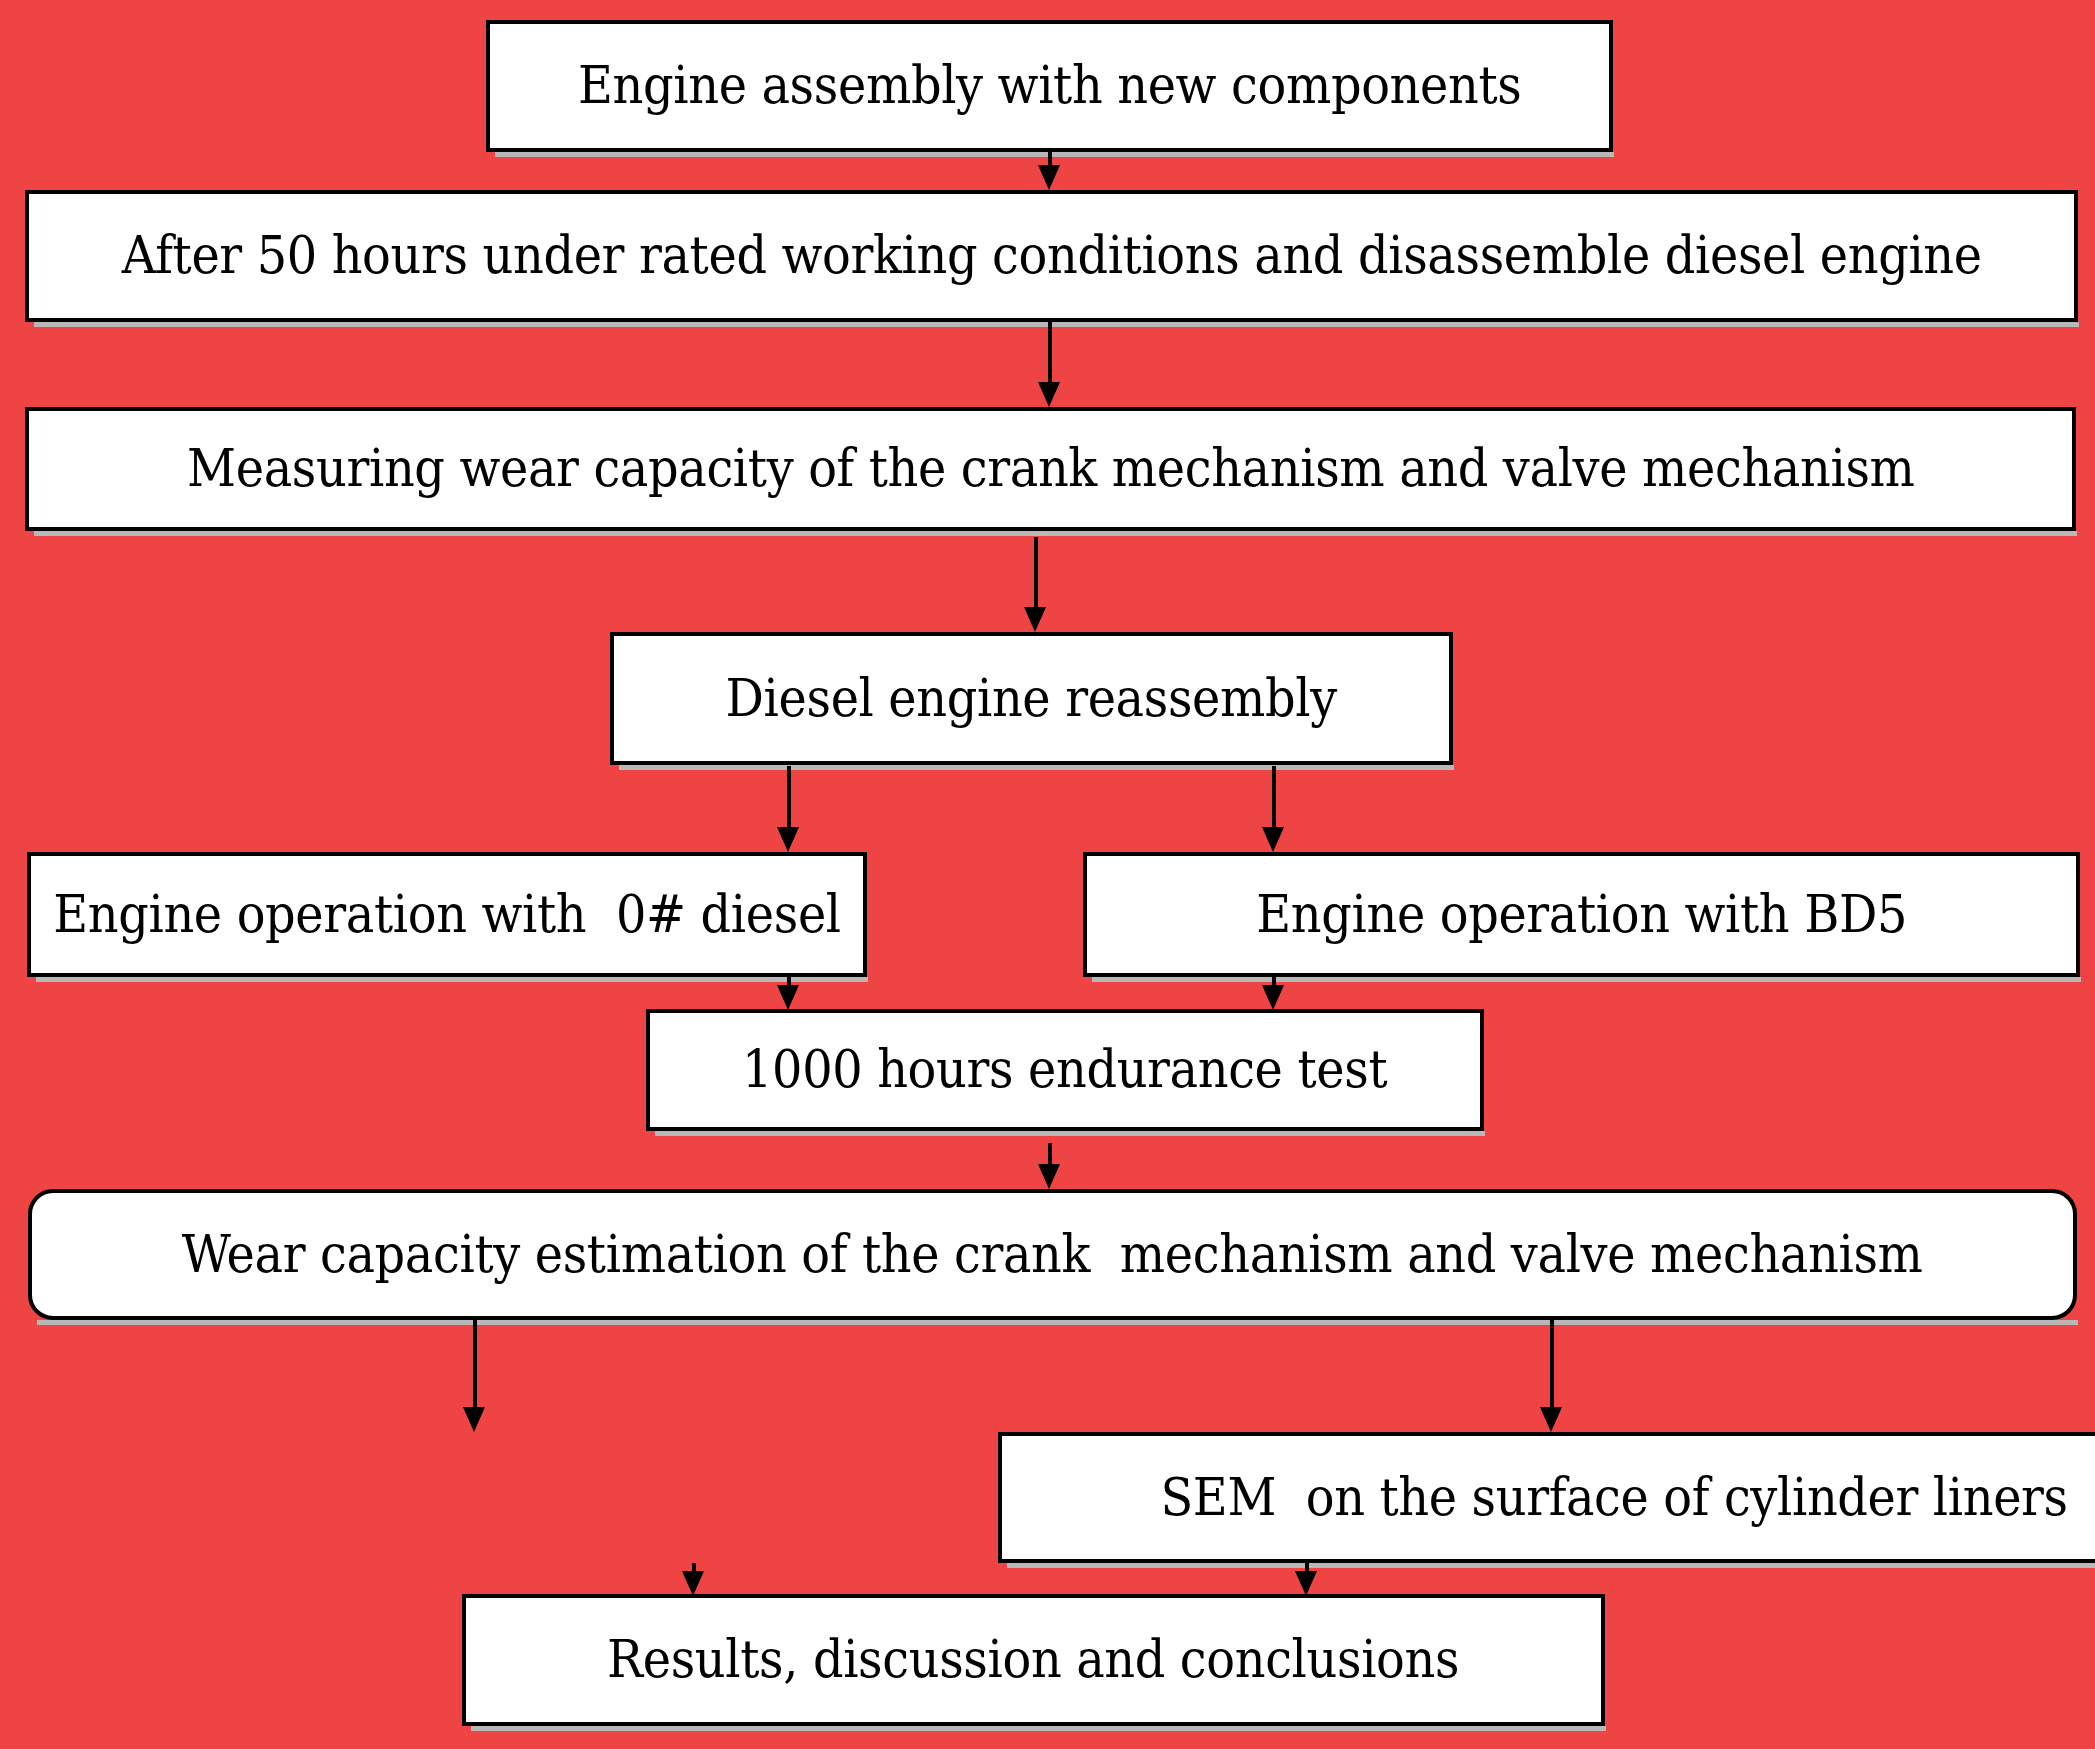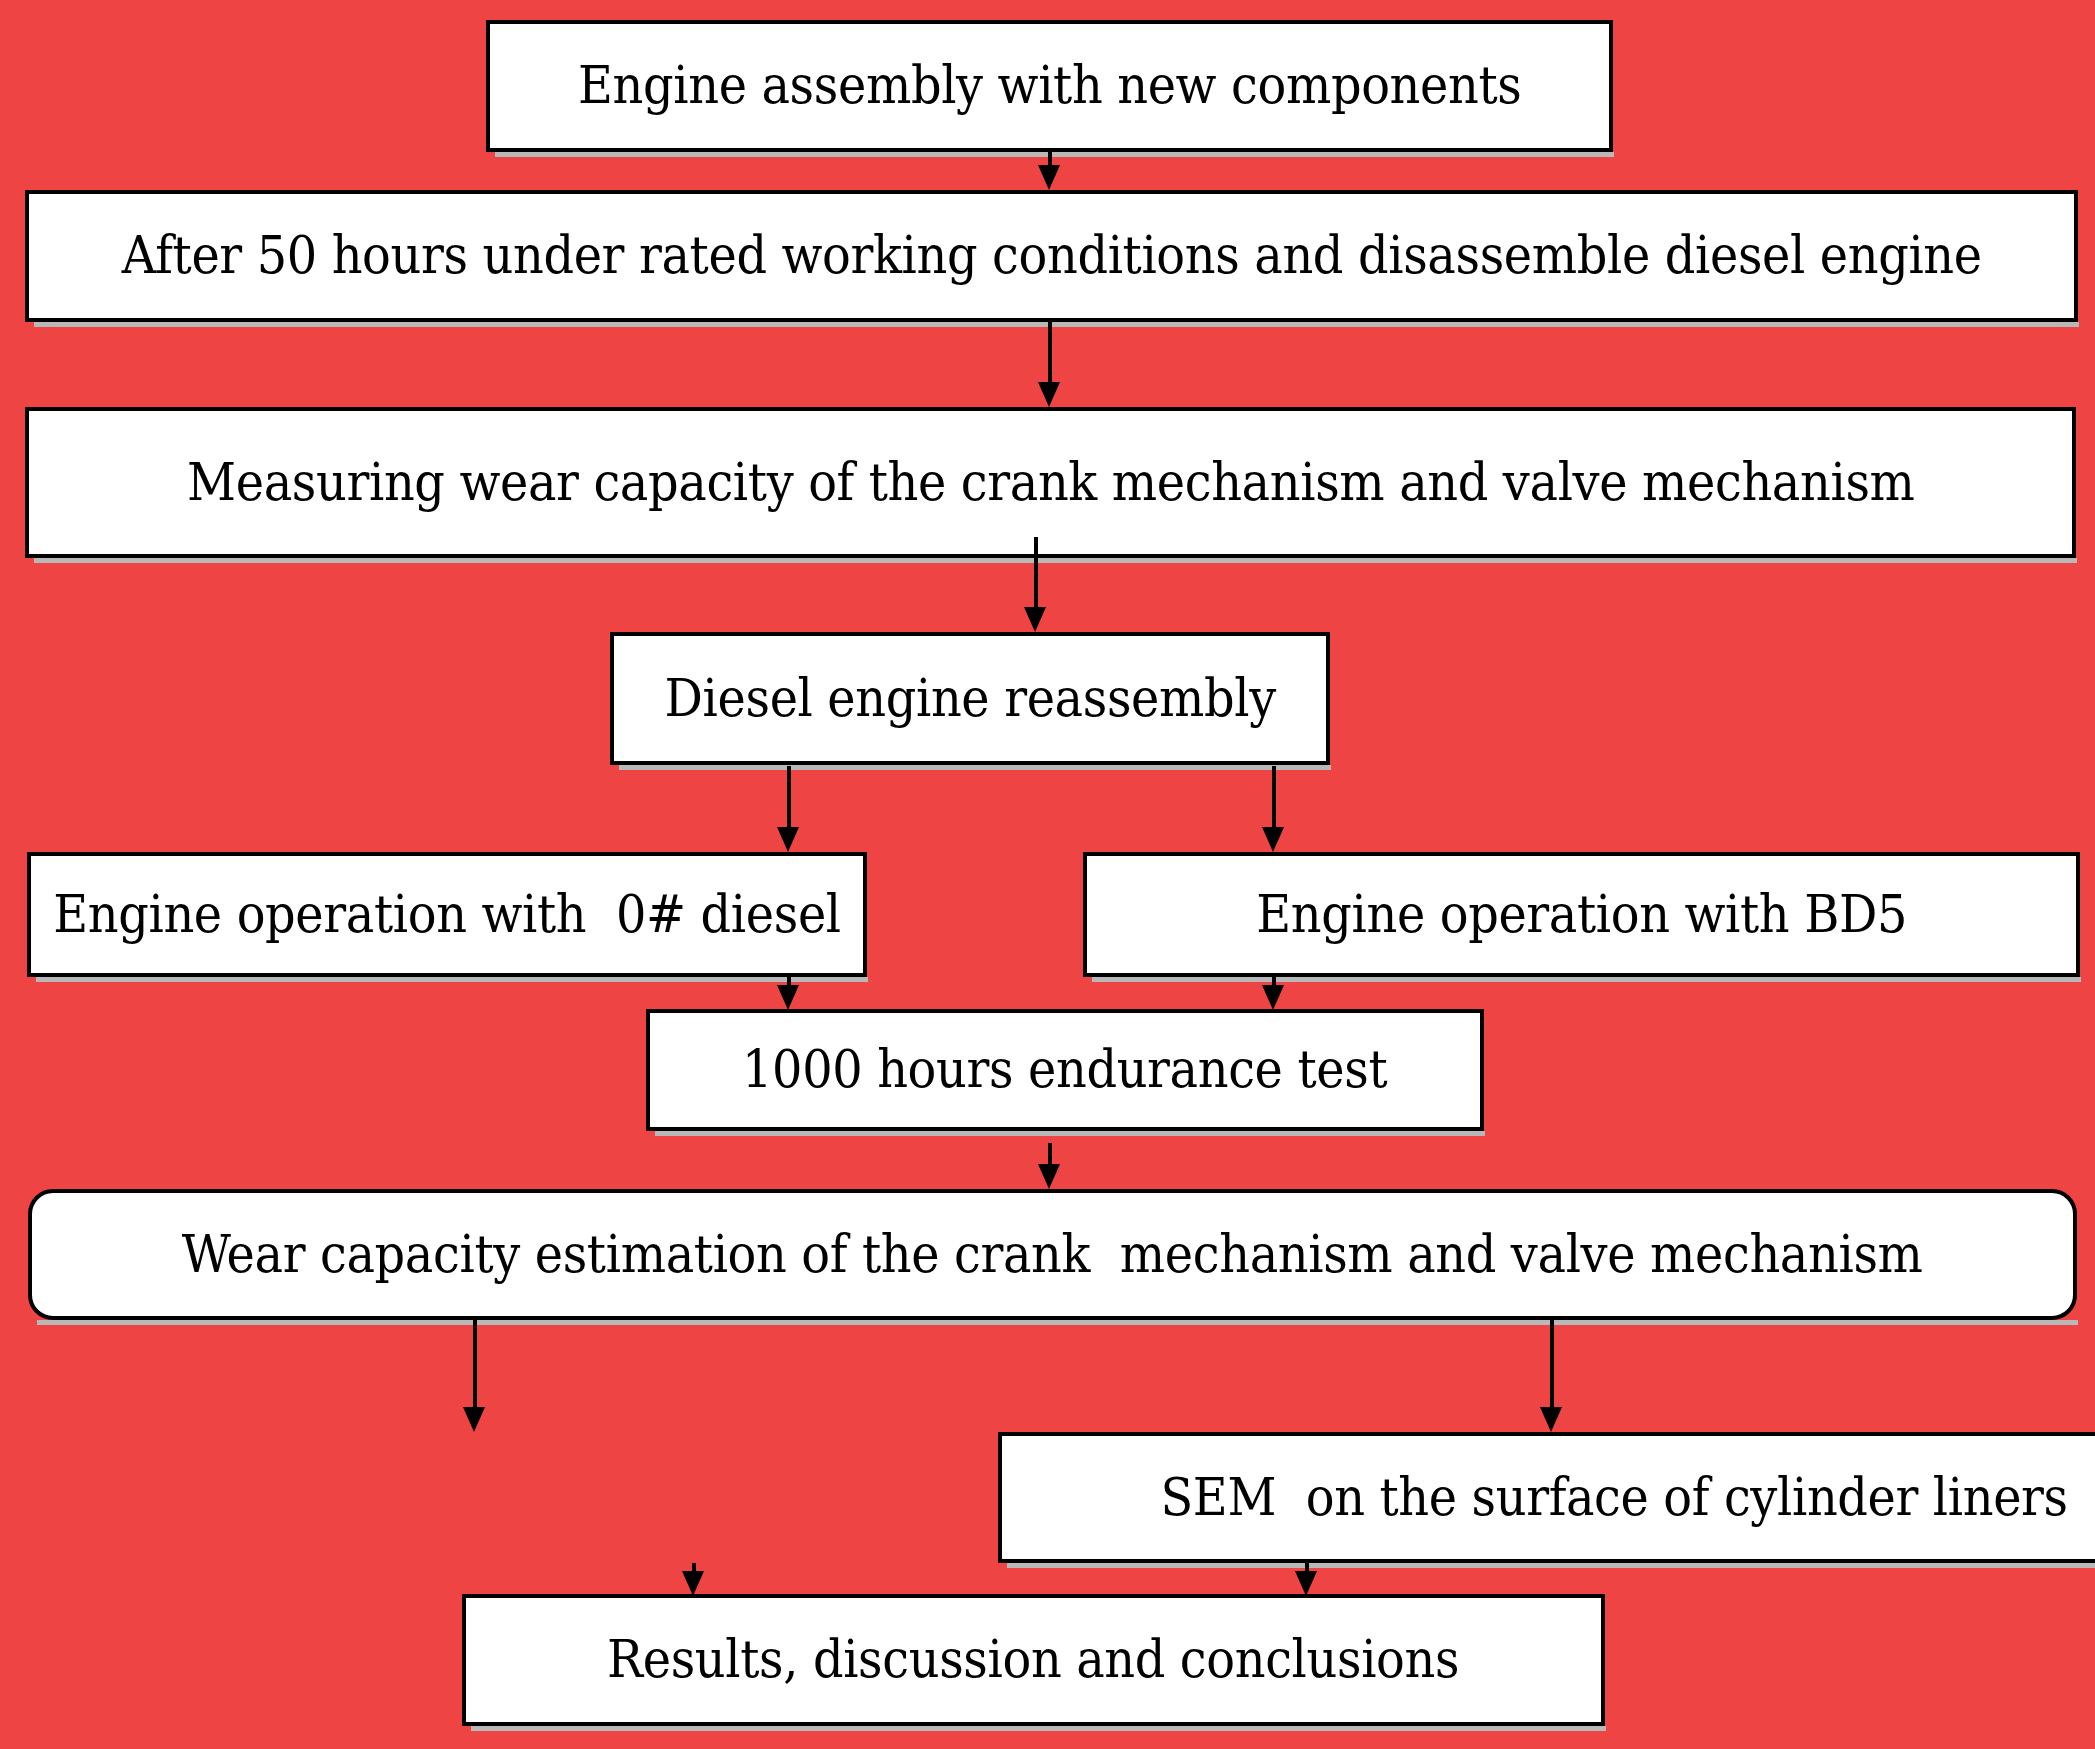--- a/index.html
+++ b/index.html
@@ -44,22 +44,22 @@
     right: -5px;
     bottom: -9.3px;
     height: 5px;
     background: #b8b8b8;
     pointer-events: none;
   }
 
   
   #node-engine-assembly   { left: 486px;  top: 20px;   width: 1127px; height: 132px;  font-size: 52px; }
   #node-after-50-hours    { left: 25px;   top: 190px;  width: 2053px; height: 132px;  font-size: 52px; }
-  #node-measuring-wear    { left: 25px;   top: 407px;  width: 2051px; height: 151px;  font-size: 52px; }
-  #node-reassembly        { left: 610px;  top: 632px;  width: 720px; height: 133px;  font-size: 52px; }
+  #node-measuring-wear    { left: 25px;   top: 407px;  width: 2051px; height: 124px;  font-size: 52px; }
+  #node-reassembly        { left: 610px;  top: 632px;  width: 843px; height: 133px;  font-size: 52px; }
   #node-op-diesel         { left: 27px;   top: 852px; width: 840px; height: 125px;  font-size: 52px; }
   #node-op-bd5            { left: 1083px; top: 852px; width: 997px; height: 125px;  font-size: 52px; }
   #node-endurance         { left: 646px;  top: 1009px; width: 838px;  height: 122px;  font-size: 52px; }
   #node-wear-estimation   { left: 28px;   top: 1189px; width: 2049px; height: 131px;  font-size: 52px; border-radius: 25px; }
   #node-physical-wear     { left: 27px;   top: 1432px; width: 892px; height: 131px;  font-size: 52px; }
   #node-sem               { left: 998px; top: 1432px; width: 1233px; height: 131px;  font-size: 52px; }
   #node-results           { left: 462px;  top: 1594px; width: 1143px; height: 132px;  font-size: 52px; }
 
   
   .conn {

